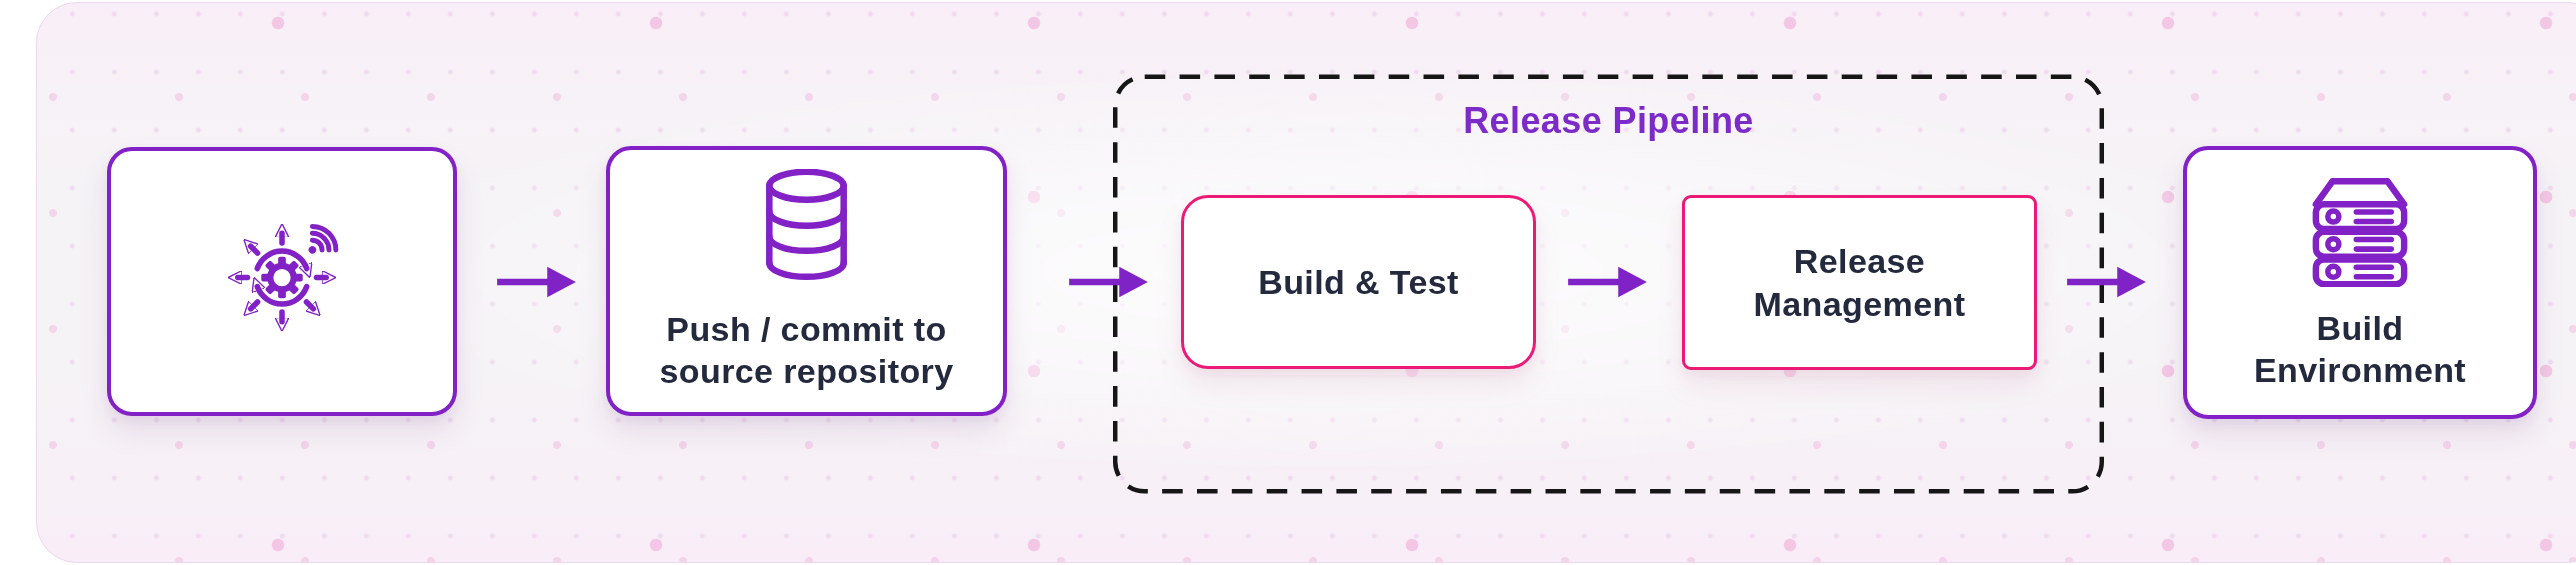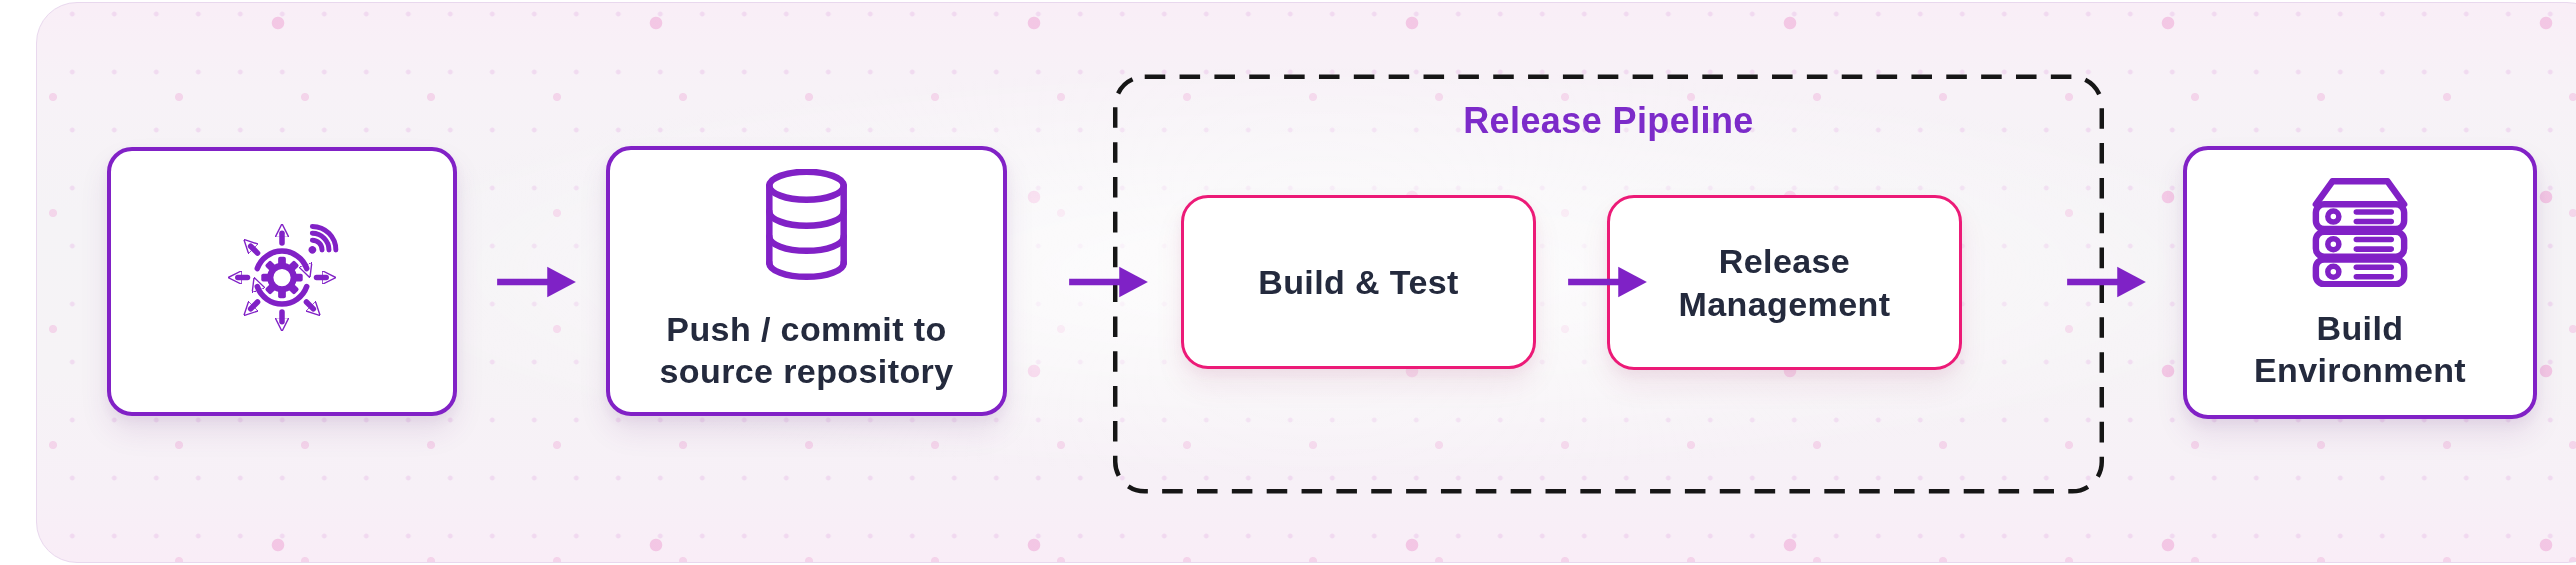--- a/index.html
+++ b/index.html
@@ -46,21 +46,21 @@
     box-shadow:0 16px 29px rgba(150,30,90,0.08), 0 5.4px 10.7px rgba(150,30,90,0.05);
   }
   .node .icon { color:var(--purple); margin-bottom:19.7px; }
   .label {
     font-size:34px; font-weight:bold; color:var(--text);
     line-height:1.26; letter-spacing:0.4px;
   }
   #node-deployment { left:73px;  top:147px; width:350px; height:269px; }
   #node-push       { left:572px; top:146px; width:401px; height:270px; }
   #node-build      { left:1147px; top:195px; width:355px; height:174px; }
-  #node-release    { left:1573px; top:195px; width:355px; height:175px; }
+  #node-release    { left:1648px; top:195px; width:355px; height:175px;border-radius:9px; }
   #node-target     { left:2149px; top:146px; width:354px; height:273px; }
   #node-push .label   { max-width:340px; }
   #node-release .label{ max-width:268px; }
   #node-target .label { max-width:277px; }
 
   .dashed-box { position:absolute; left:1078px; top:74px; z-index:1; }
   .dashed-rect { fill:none; stroke:var(--dash); stroke-width:5; }
   .pipeline-title {
     position:absolute; left:1078px; top:100px; width:993px; z-index:2;
     text-align:center; font-size:36px; font-weight:bold;

